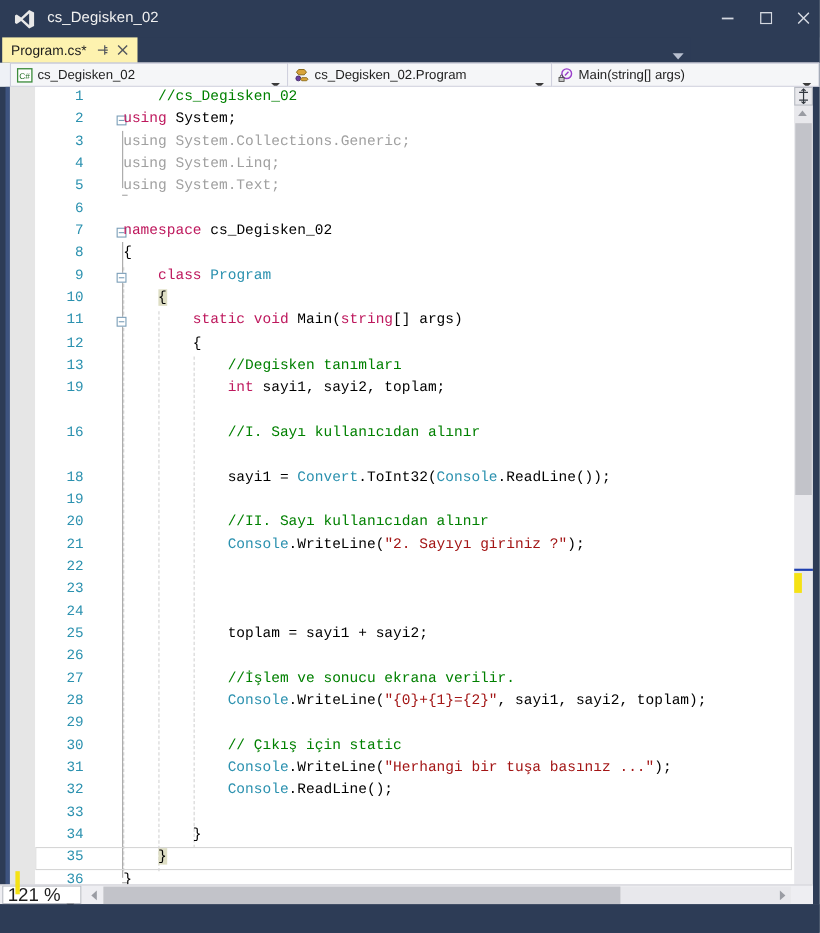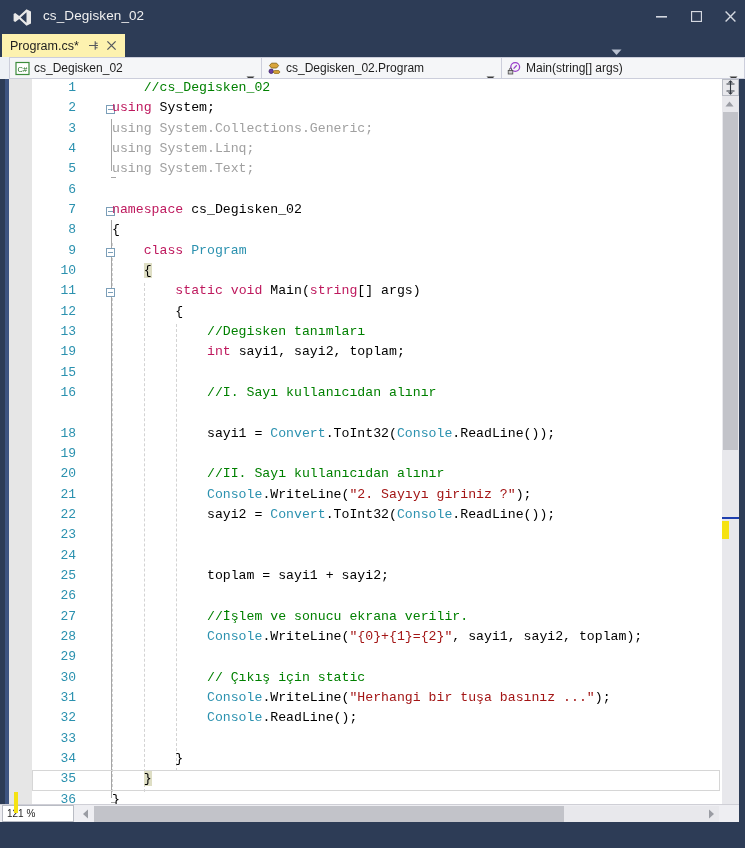--- a/index.html
+++ b/index.html
@@ -238,21 +238,21 @@
     border-top: 1px solid #CFCFD6;
   }
   #zoombox {
     position: absolute; left: 2px; top: 0px;
     width: 72px; height: 17px;
     background: #FFFFFF;
     border: 1px solid #B9BCC4;
     display: flex; align-items: center;
   }
   #zoom-val {
-    font-size: 10px; color: #1E1E1E;
+    font-size: 17px; color: #1E1E1E;
     margin-left: 4px;
   }
   #zoom-arrow { position: absolute; right: 5px; top: 7px; }
   #hs-left {
     position: absolute; left: 78px; top: 1px;
     width: 16px; height: 16px;
   }
   #hs-track {
     position: absolute; left: 94px; top: 1px;
     width: 625px; height: 16px;
@@ -403,27 +403,26 @@
         <div class="line" style="top: 82.32px;"><span class="lno">5</span><span class="code"><span class="gray">using System.Text;</span></span></div>
         <div class="line" style="top: 102.65px;"><span class="lno">6</span><span class="code"></span></div>
         <div class="line" style="top: 122.98px;"><span class="lno">7</span><span class="code"><span class="kw">namespace</span><span class="plain"> cs_Degisken_02</span></span></div>
         <div class="line" style="top: 143.31px;"><span class="lno">8</span><span class="code"><span class="plain">{</span></span></div>
         <div class="line" style="top: 163.64px;"><span class="lno">9</span><span class="code"><span class="plain">    </span><span class="kw">class</span><span class="plain"> </span><span class="typ">Program</span></span></div>
         <div class="line" style="top: 183.97px;"><span class="lno">10</span><span class="code"><span class="plain">    </span><span class="brmatch">{</span></span></div>
         <div class="line" style="top: 204.3px;"><span class="lno">11</span><span class="code"><span class="plain">        </span><span class="kw">static</span><span class="plain"> </span><span class="kw">void</span><span class="plain"> Main(</span><span class="kw">string</span><span class="plain">[] args)</span></span></div>
         <div class="line" style="top: 224.63px;"><span class="lno">12</span><span class="code"><span class="plain">        {</span></span></div>
         <div class="line" style="top: 244.96px;"><span class="lno">13</span><span class="code"><span class="plain">            </span><span class="cmt">//Degisken tanımları</span></span></div>
         <div class="line" style="top: 265.29px;"><span class="lno">19</span><span class="code"><span class="plain">            </span><span class="kw">int</span><span class="plain"> sayi1, sayi2, toplam;</span></span></div>
-        <div class="line" style="top: 285.62px;"><span class="lno">15</span><span class="code"></span></div>
         <div class="line" style="top: 305.95px;"><span class="lno">16</span><span class="code"><span class="plain">            </span><span class="cmt">//I. Sayı kullanıcıdan alınır</span></span></div>
         <div class="line" style="top: 346.61px;"><span class="lno">18</span><span class="code"><span class="plain">            sayi1 = </span><span class="typ">Convert</span><span class="plain">.ToInt32(</span><span class="typ">Console</span><span class="plain">.ReadLine());</span></span></div>
         <div class="line" style="top: 366.94px;"><span class="lno">19</span><span class="code"></span></div>
         <div class="line" style="top: 387.27px;"><span class="lno">20</span><span class="code"><span class="plain">            </span><span class="cmt">//II. Sayı kullanıcıdan alınır</span></span></div>
         <div class="line" style="top: 407.6px;"><span class="lno">21</span><span class="code"><span class="plain">            </span><span class="typ">Console</span><span class="plain">.WriteLine(</span><span class="str">"2. Sayıyı giriniz ?"</span><span class="plain">);</span></span></div>
-        <div class="line" style="top: 427.93px;"><span class="lno">22</span><span class="code"><span class="plain">            sayi2 = </span><span class="typ">Convert</span><span class="plain">.ToInt32(</span><span class="typ">Console</span><span class="plain">.ReadLine());</span></span></div>
+        <div class="line" style="top: 427.93px;"><span class="lno">22</span></div>
         <div class="line" style="top: 448.26px;"><span class="lno">23</span><span class="code"></span></div>
         <div class="line" style="top: 468.59px;"><span class="lno">24</span></div>
         <div class="line" style="top: 488.92px;"><span class="lno">25</span><span class="code"><span class="plain">            toplam = sayi1 + sayi2;</span></span></div>
         <div class="line" style="top: 509.25px;"><span class="lno">26</span><span class="code"></span></div>
         <div class="line" style="top: 529.58px;"><span class="lno">27</span><span class="code"><span class="plain">            </span><span class="cmt">//İşlem ve sonucu ekrana verilir.</span></span></div>
         <div class="line" style="top: 549.91px;"><span class="lno">28</span><span class="code"><span class="plain">            </span><span class="typ">Console</span><span class="plain">.WriteLine(</span><span class="str">"{0}+{1}={2}"</span><span class="plain">, sayi1, sayi2, toplam);</span></span></div>
         <div class="line" style="top: 570.24px;"><span class="lno">29</span><span class="code"></span></div>
         <div class="line" style="top: 590.57px;"><span class="lno">30</span><span class="code"><span class="plain">            </span><span class="cmt">// Çıkış için static</span></span></div>
         <div class="line" style="top: 610.9px;"><span class="lno">31</span><span class="code"><span class="plain">            </span><span class="typ">Console</span><span class="plain">.WriteLine(</span><span class="str">"Herhangi bir tuşa basınız ..."</span><span class="plain">);</span></span></div>
         <div class="line" style="top: 631.23px;"><span class="lno">32</span><span class="code"><span class="plain">            </span><span class="typ">Console</span><span class="plain">.ReadLine();</span></span></div>

